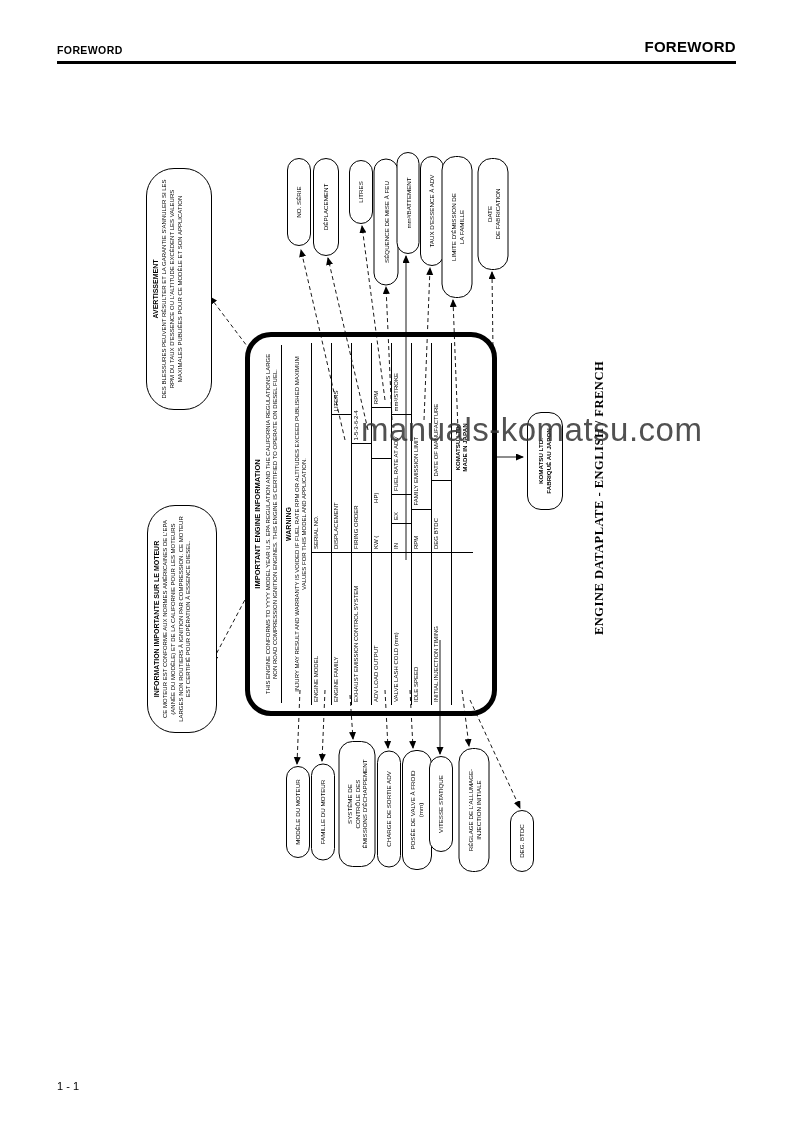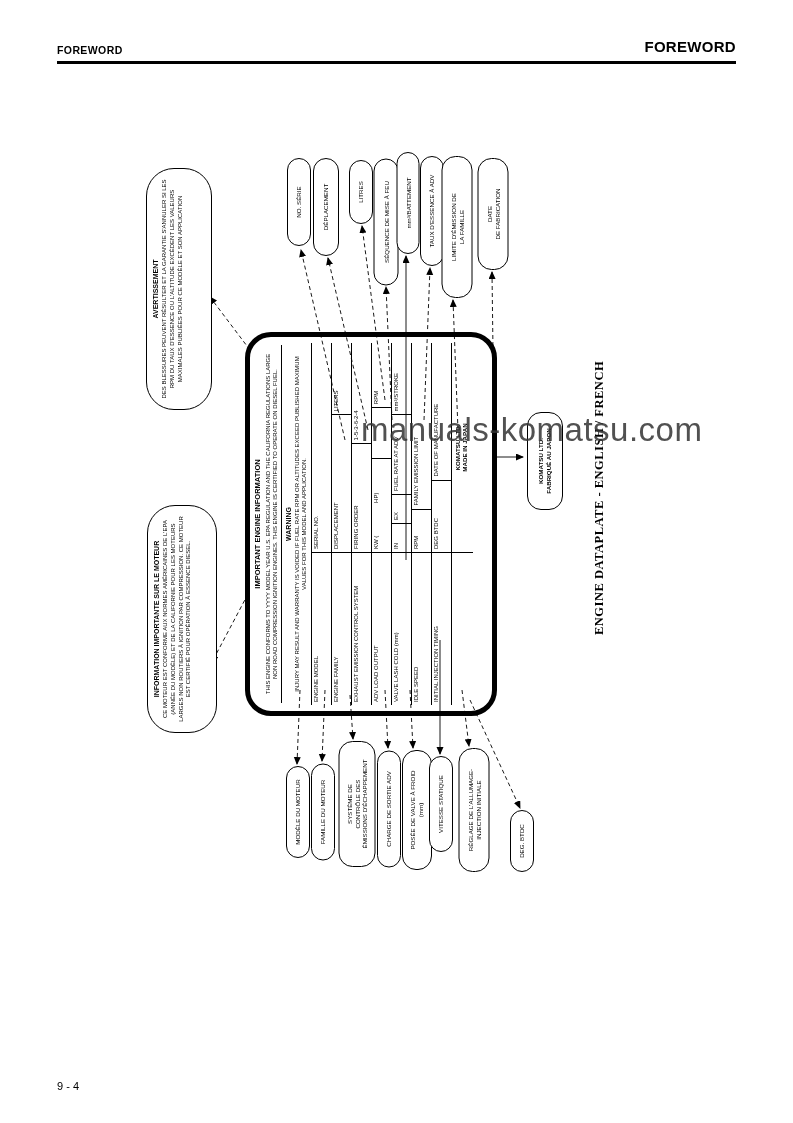--- a/index.html
+++ b/index.html
@@ -216,15 +216,15 @@
     <div class="vrot bubble maker-bubble" style="width:98px;height:36px;">KOMATSU LTD.
 FABRIQUÉ AU JAPON</div>
   </div>
 
   <div class="vbox" style="left:588px;top:385px;width:26px;height:250px;">
     <div class="vrot caption" style="width:250px;height:18px;">ENGINE DATAPLATE - ENGLISH / FRENCH</div>
   </div>
 
   <div class="watermark">manuals-komatsu.com</div>
 
-  <div class="pgnum">9 - 4</div>
+  <div class="pgnum">1 - 1</div>
 
 </div>
 
 </body></html>

